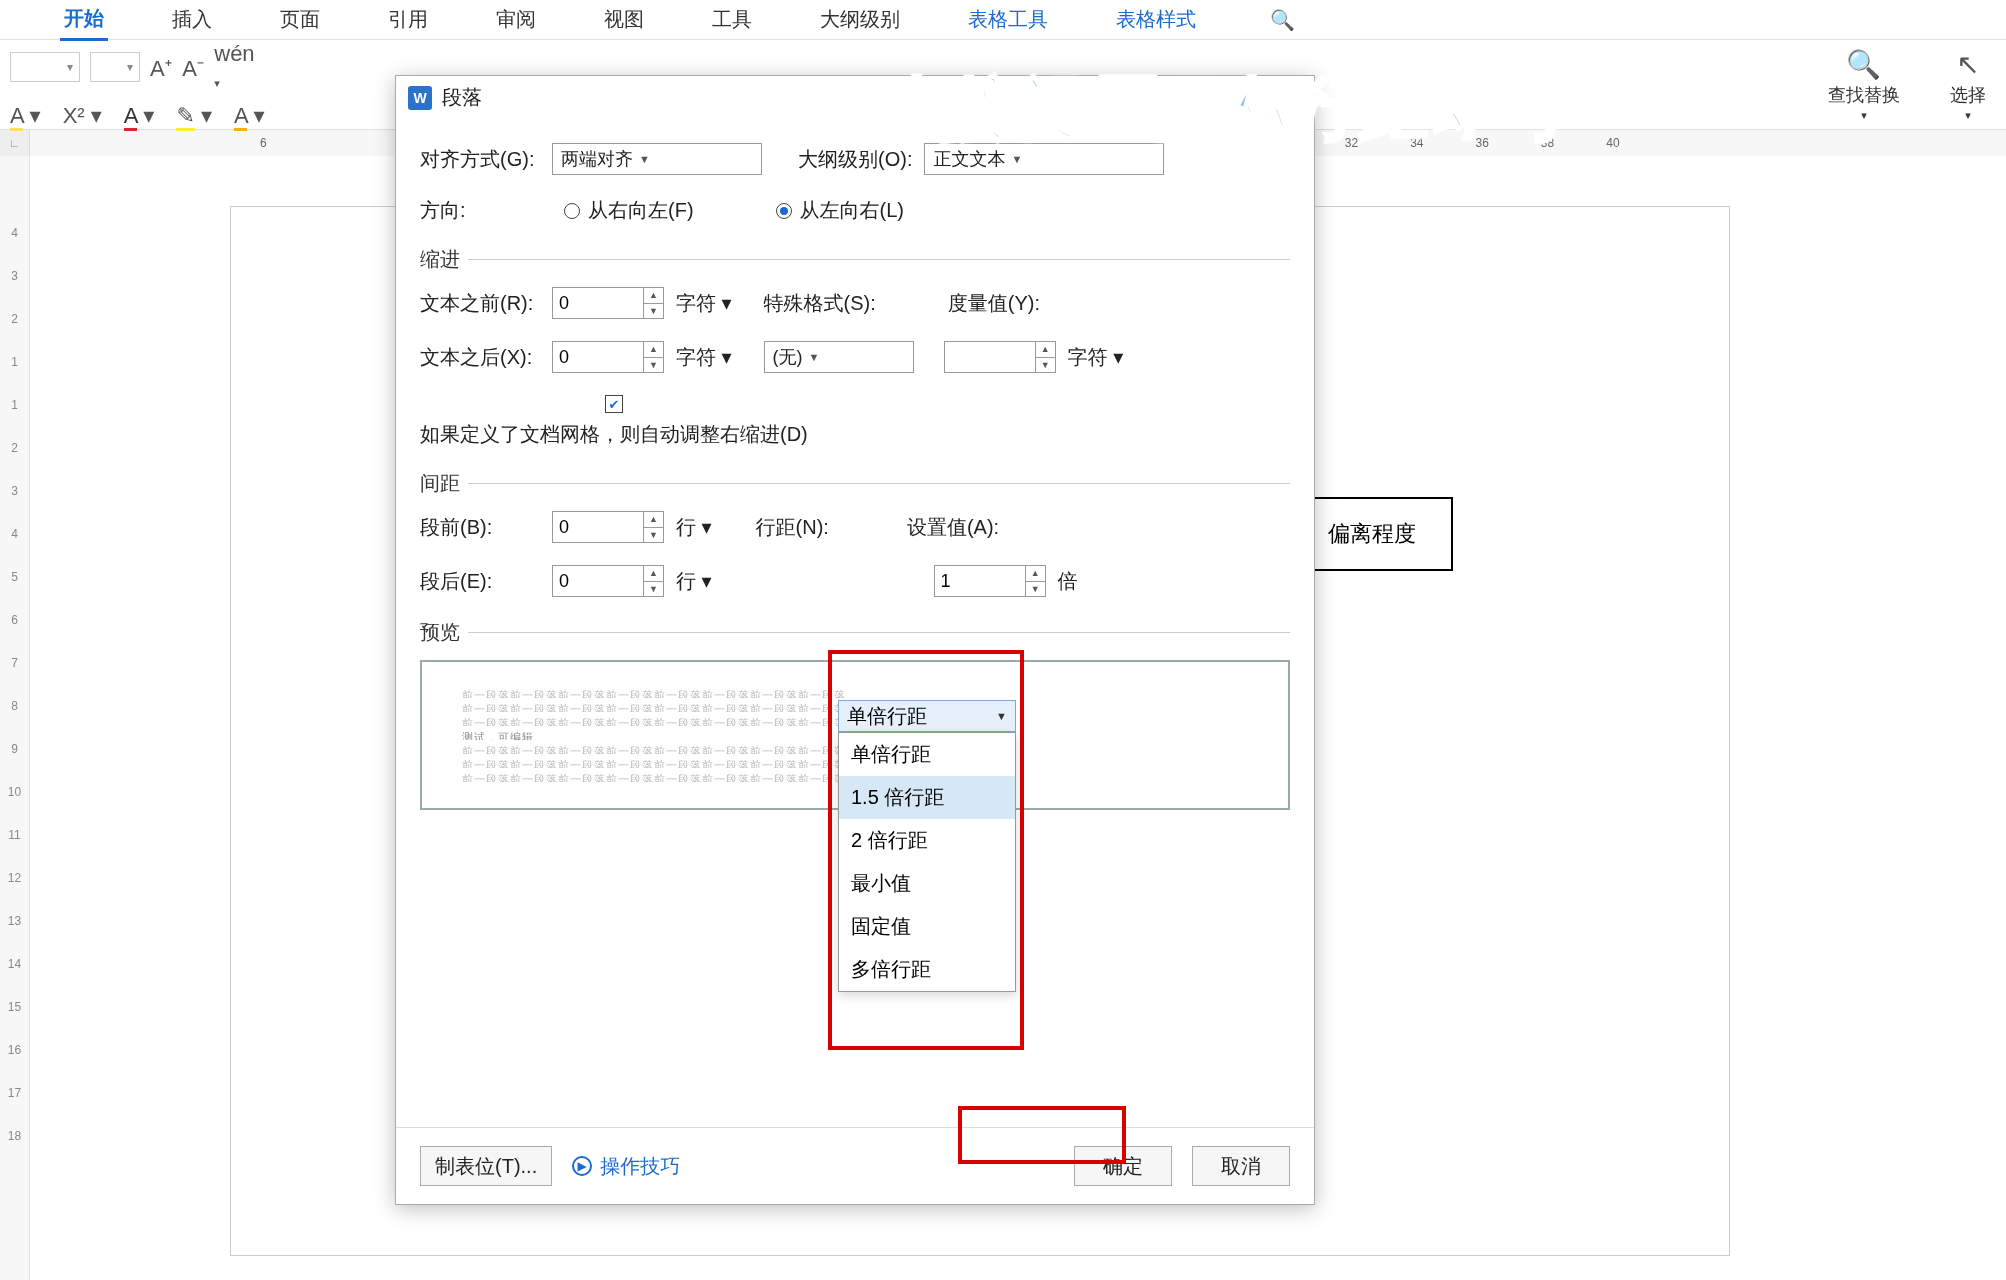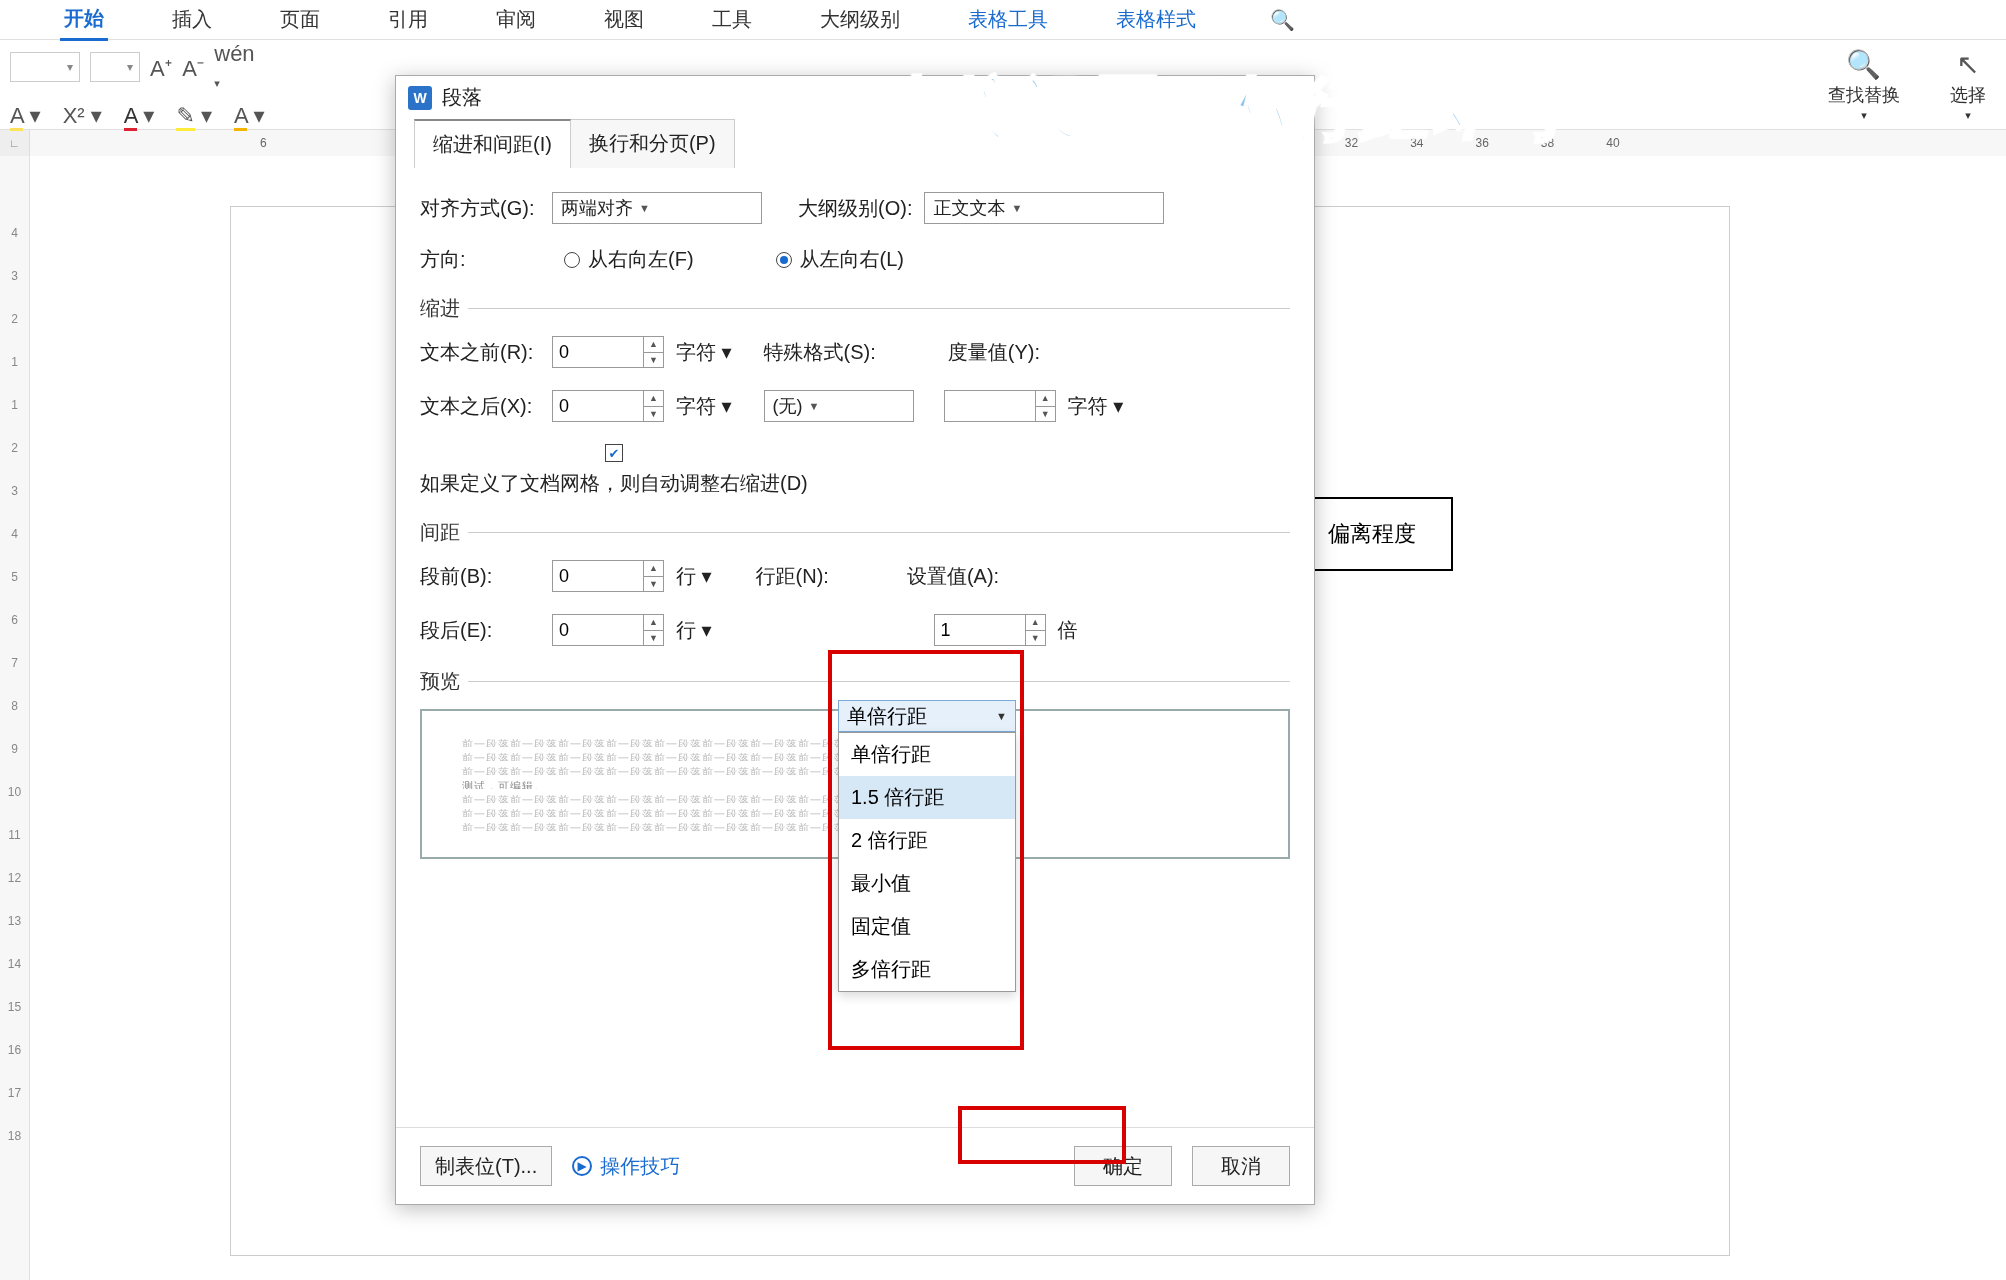--- a/index.html
+++ b/index.html
@@ -355,24 +355,20 @@
   </div>
 </div>
 
 <div class="overlay-text">直接设置目标行距即可</div>
 
 <div class="dialog">
   <div class="titlebar">
     <span class="wicon">W</span>
     <span>段落</span>
   </div>
-  <div class="tabs">
-    <div class="dt active">缩进和间距(I)</div>
-    <div class="dt">换行和分页(P)</div>
-  </div>
   <div class="body">
 
     <div class="row">
       <span class="lbl">对齐方式(G):</span>
       <span class="sel" style="width:210px">
           <span>两端对齐</span>
           <span class="arr">▼</span>
         </span>
       <span class="lbl2" style="margin-left:24px">大纲级别(O):</span>
       <span class="sel" style="width:240px">

